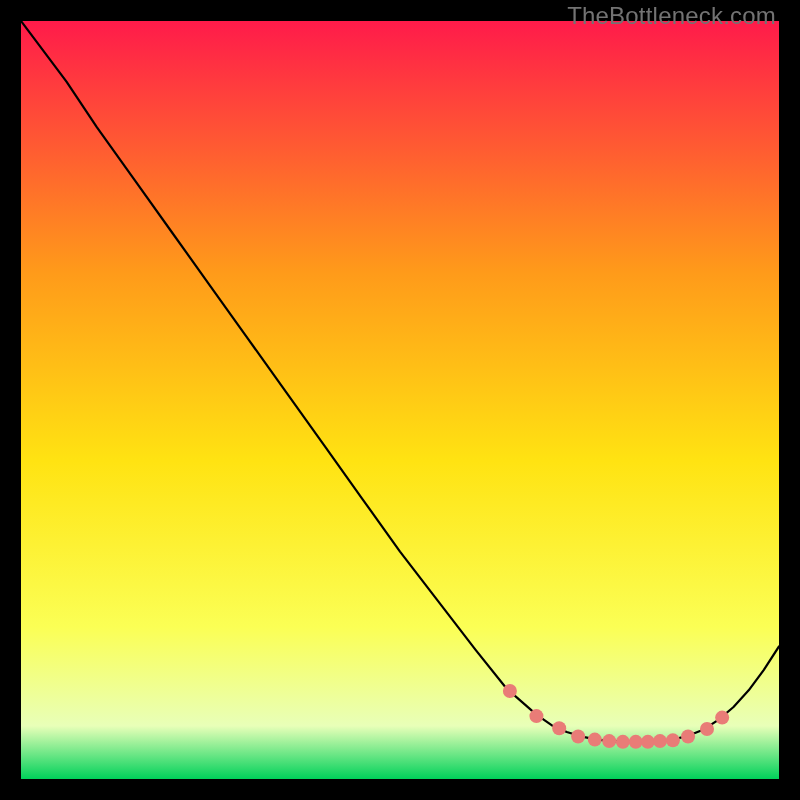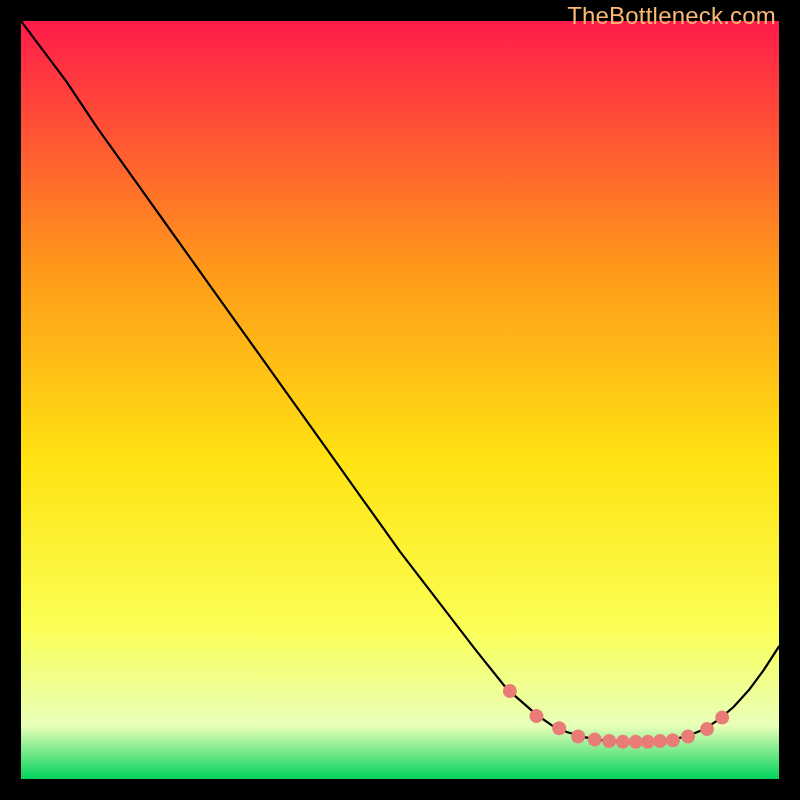--- a/index.html
+++ b/index.html
@@ -23,21 +23,21 @@
     position: absolute;
     left: 21px;
     top: 21px;
     width: 758px;
     height: 758px;
   }
   .watermark {
     position: absolute;
     top: 2px;
     right: 24px;
-    color: #fdba74;
+    color: #737373;
     font-size: 24px;
     font-weight: 500;
     letter-spacing: 0.2px;
     user-select: none;
   }
   svg {
     display: block;
   }
 </style>
 </head>

